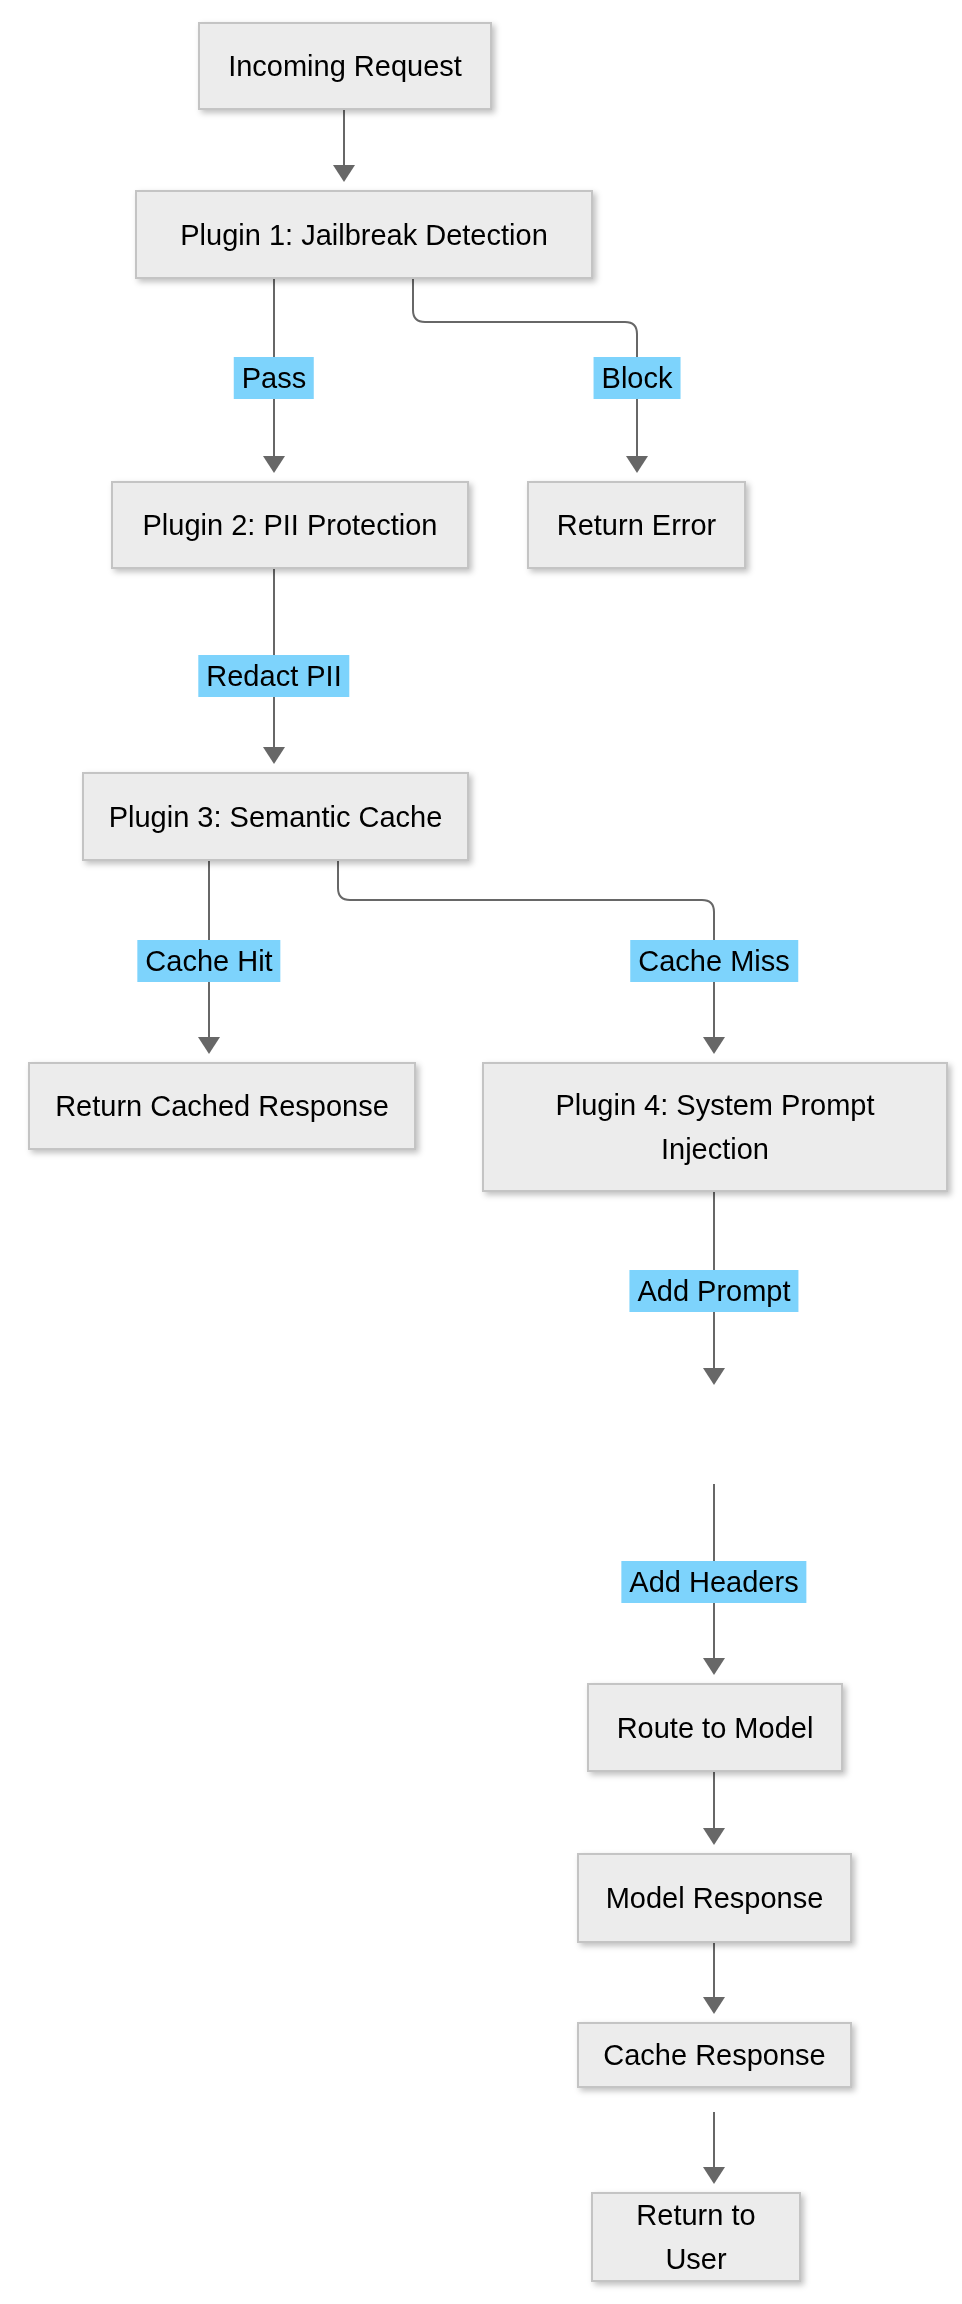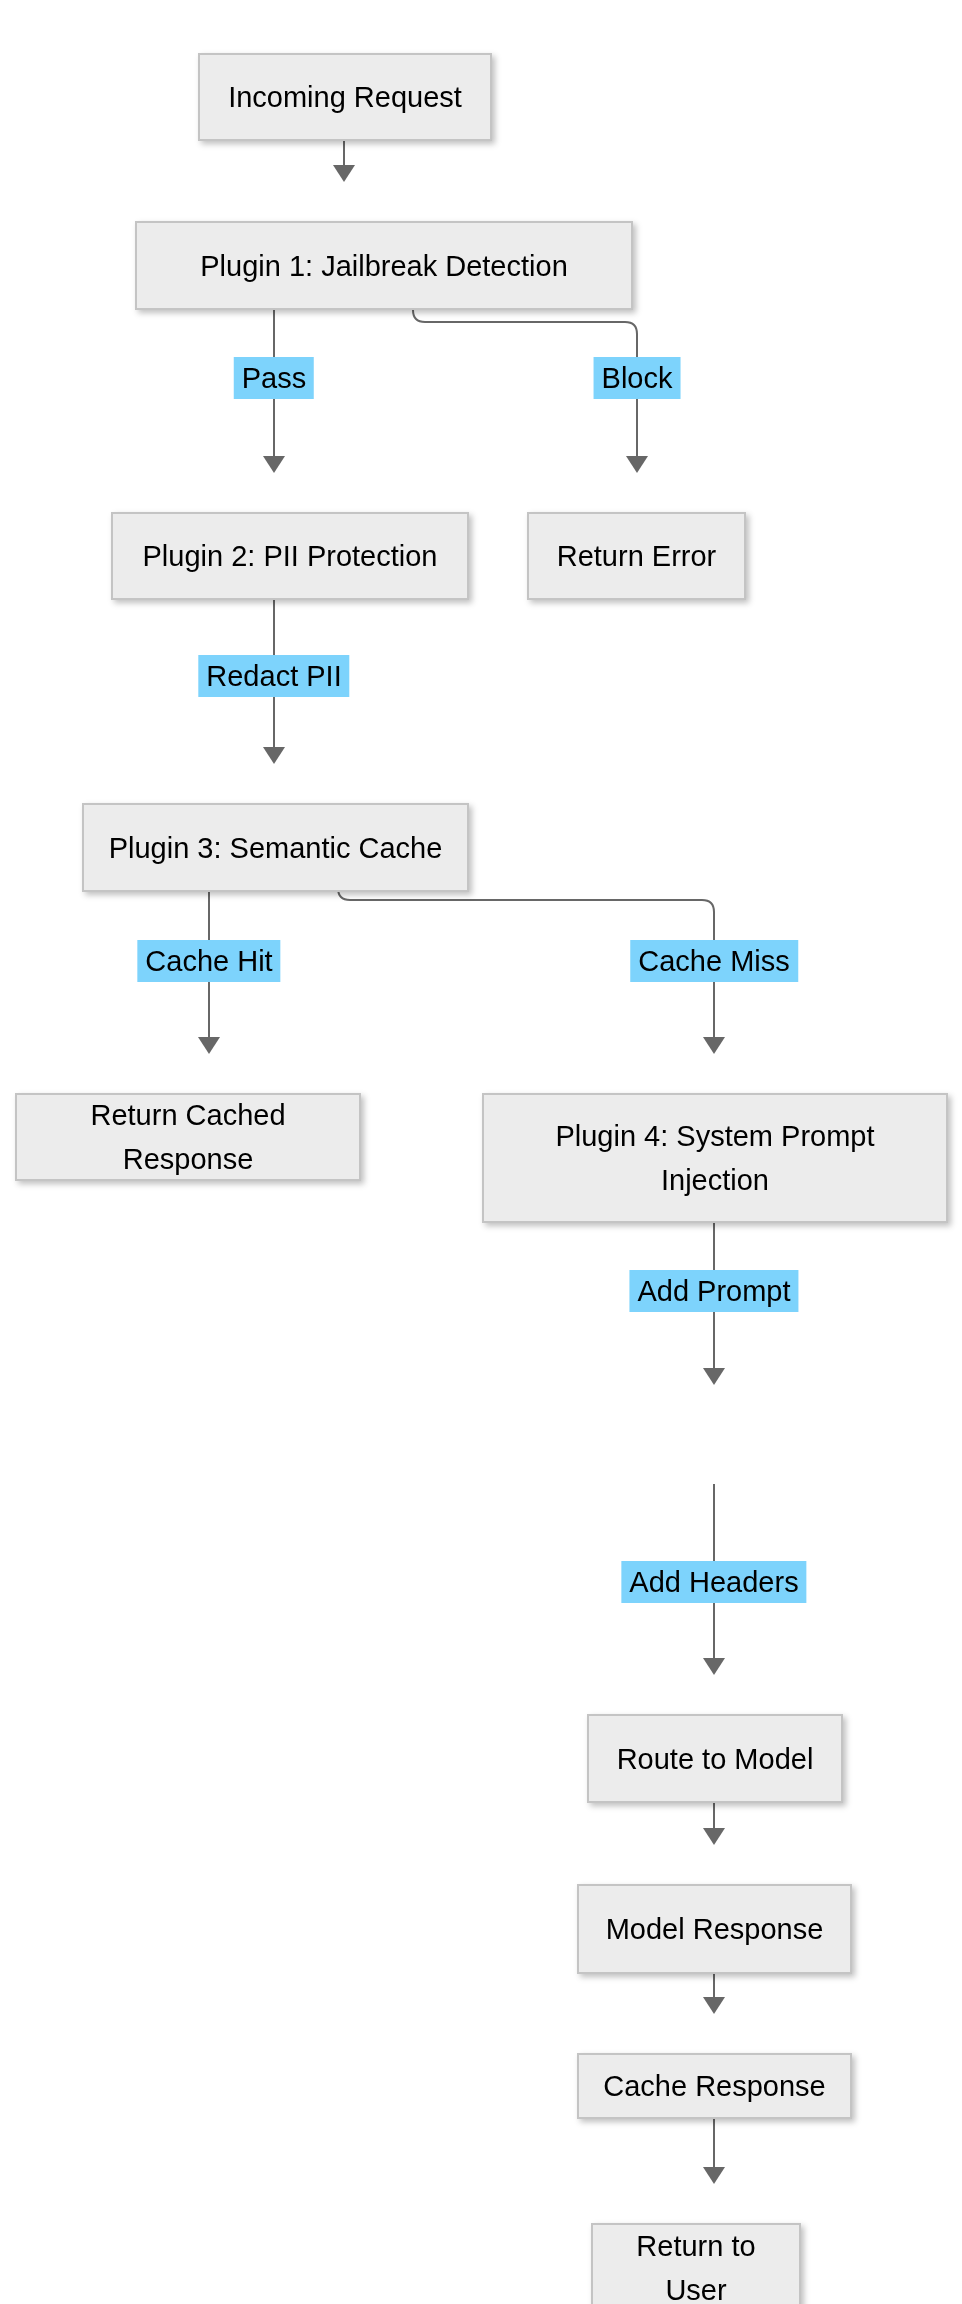--- a/index.html
+++ b/index.html
@@ -19,21 +19,20 @@
     border:2px solid #c4c4c4;
     box-shadow:3px 3px 6px rgba(0,0,0,0.25);
     color:#000000;
     font-size:29px;
     line-height:44px;
     display:flex;
     align-items:center;
     justify-content:center;
     text-align:center;
     padding:0 10px;
-    margin-top:31px;
   }
   .node.two-line{padding:4px 40px;}
   .edge-label{
     position:absolute;
     transform:translate(-50%,-50%);
     background:#7dd3fc;
     color:#000000;
     font-size:29px;
     line-height:32px;
     padding:5px 8px;
@@ -69,29 +68,29 @@
       <polygon points="703,1368 725,1368 714,1385"></polygon>
       <polygon points="703,1658 725,1658 714,1675"></polygon>
       <polygon points="703,1828 725,1828 714,1845"></polygon>
       <polygon points="703,1997 725,1997 714,2014"></polygon>
       <polygon points="703,2167 725,2167 714,2184"></polygon>
     </g>
   </svg>
 
   <div class="node" style="left:198px;top:22px;width:294px;height:88px">Incoming Request</div>
 
-  <div class="node" style="left:135px;top:190px;width:498px;height:89px">Plugin 1: Jailbreak Detection</div>
+  <div class="node" style="left:135px;top:190px;width:458px;height:89px">Plugin 1: Jailbreak Detection</div>
 
   <div class="node" style="left:111px;top:481px;width:358px;height:88px">Plugin 2: PII Protection</div>
 
   <div class="node" style="left:527px;top:481px;width:219px;height:88px">Return Error</div>
 
   <div class="node" style="left:82px;top:772px;width:387px;height:89px">Plugin 3: Semantic Cache</div>
 
-  <div class="node" style="left:15px;top:1062px;width:346px;height:88px">Return Cached Response</div>
+  <div class="node" style="left:28px;top:1062px;width:388px;height:88px">Return Cached Response</div>
 
   <div class="node two-line" style="left:482px;top:1062px;width:466px;height:130px">Plugin 4: System Prompt Injection</div>
 
 
   <div class="node" style="left:577px;top:1853px;width:275px;height:90px">Model Response</div>
 
   <div class="node" style="left:587px;top:1683px;width:256px;height:89px">Route to Model</div>
 
   <div class="node" style="left:577px;top:2022px;width:275px;height:66px">Cache Response</div>
 

